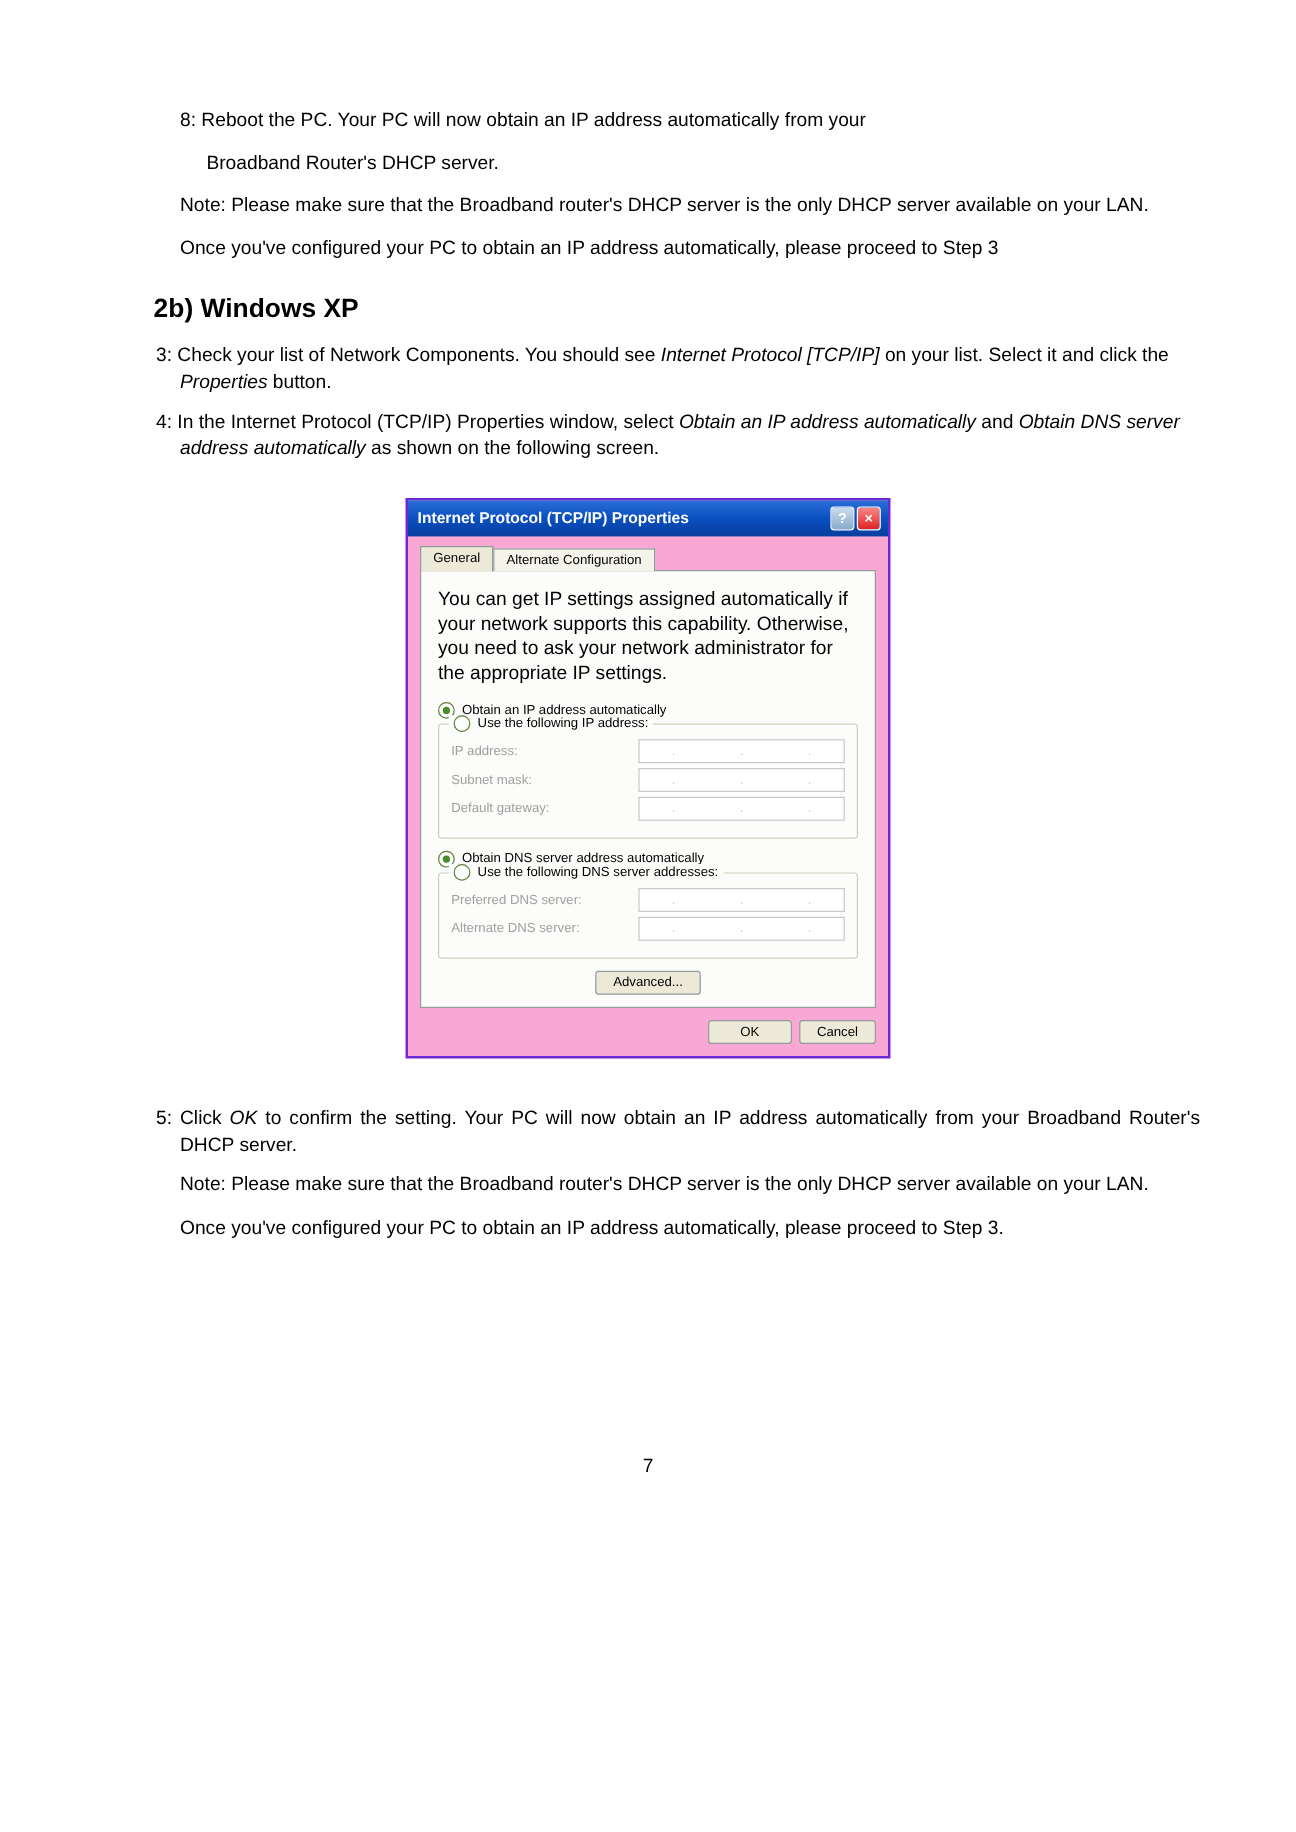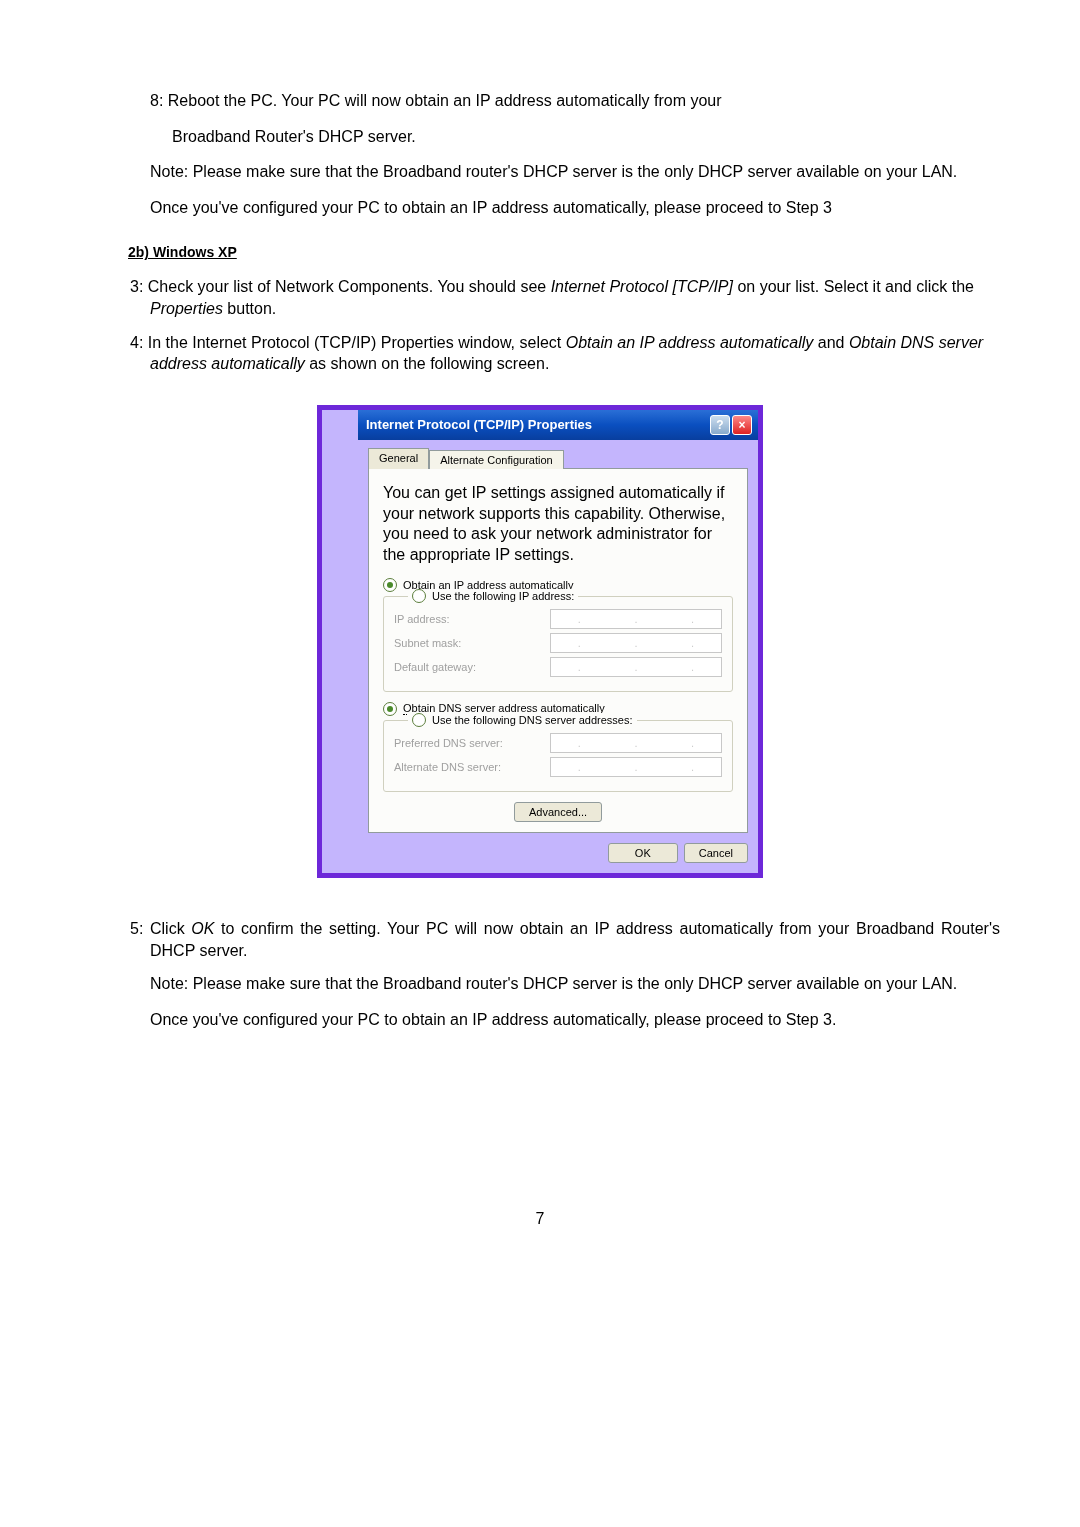--- a/index.html
+++ b/index.html
@@ -18,49 +18,47 @@
     margin-left: 70px;
   }
   p {
     font-size: 16px;
     line-height: 1.35;
     margin: 0 0 14px 0;
   }
   .italic { font-style: italic; }
   .bold { font-weight: normal; }
   .section-title {
-    font-size: 14px;
+    font-size: 22px;
     font-weight: bold;
     margin: 26px 0 16px 48px;
-    text-decoration: underline;
   }
   .numbered {
     margin-left: 70px;
     text-indent: -20px;
     margin-bottom: 12px;
     font-size: 16px;
     line-height: 1.35;
   }
   .numbered .cont {
     text-indent: 0;
     display: block;
     margin-left: 20px;
   }
   .dialog-wrap {
     display: flex;
     justify-content: center;
     margin: 30px 0 40px 0;
   }
   .dialog {
     width: 400px;
-    border: 5px solid #6d28d9;
+    border: 2px solid #6d28d9;
     font-family: Tahoma, Arial, sans-serif;
     font-size: 11px;
-    background: #c4b5fd;
-    padding-left: 36px;
+    background: #f9a8d4;
   }
   .titlebar {
     background: linear-gradient(to right, #0a246a, #3a6ea5);
     background: linear-gradient(to bottom, #2a6fd6, #0a4fc0 50%, #083e9e);
     color: #fff;
     font-weight: bold;
     font-size: 13px;
     padding: 5px 6px 5px 8px;
     display: flex;
     align-items: center;
@@ -145,21 +143,21 @@
   .group {
     border: 1px solid #d0d0bf;
     border-radius: 3px;
     padding: 8px 10px 10px 10px;
     margin: 0 0 10px 0;
     position: relative;
   }
   .group-legend {
     position: absolute;
     top: -8px;
-    left: 24px;
+    left: 8px;
     background: #fcfcfa;
     padding: 0 4px;
     font-size: 11px;
     display: flex;
     align-items: center;
   }
   .field-row {
     display: flex;
     align-items: center;
     justify-content: space-between;

